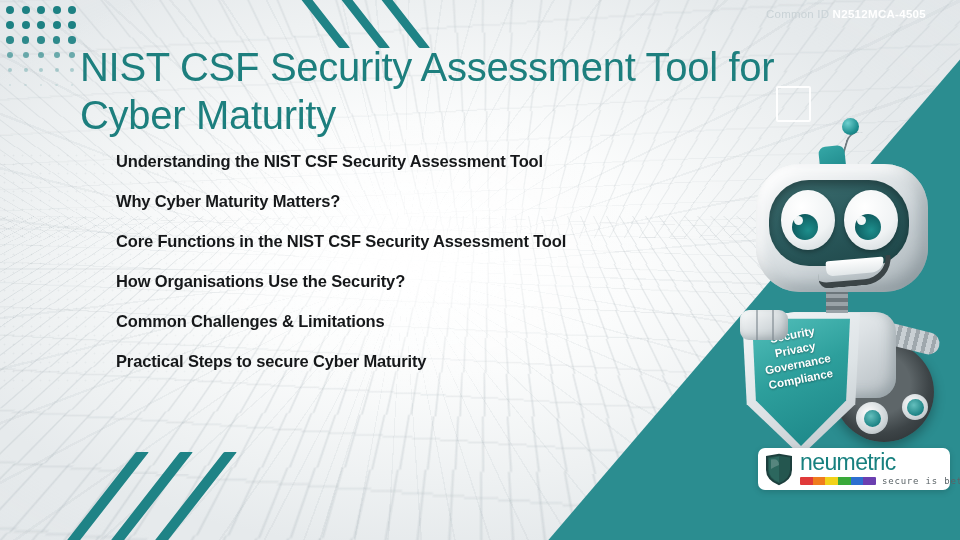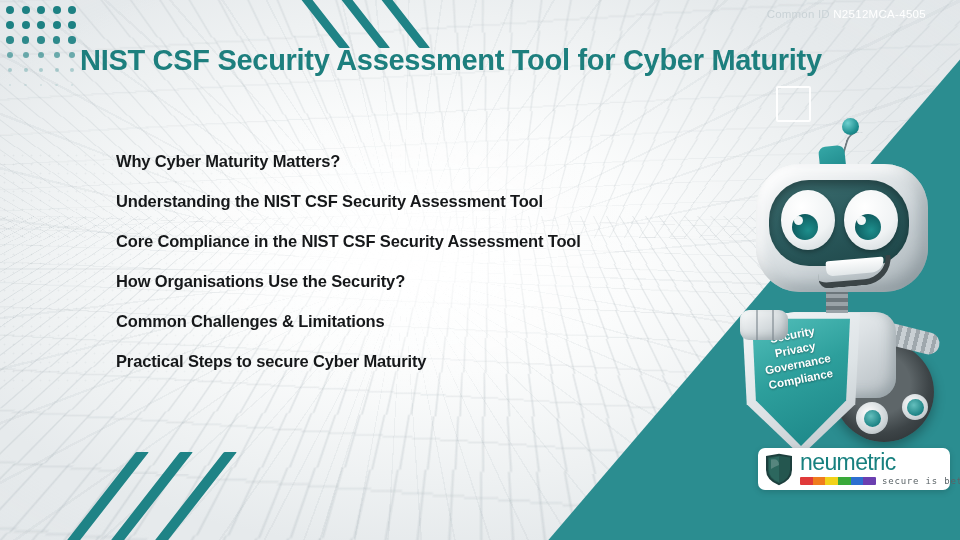--- a/index.html
+++ b/index.html
@@ -89,26 +89,26 @@
   .sq-outline {
     position:absolute; left:776px; top:86px; width:35px; height:36px;
     border:2.5px solid rgba(255,255,255,.92); border-radius:2px;
   }
 
   
   .article-id {
     position:absolute; right:34px; top:8px;
     font-size:11.5px; letter-spacing:.2px; color:#c9d2d6; white-space:nowrap;
   }
-  .article-id b { color:#ffffff; font-weight:400; letter-spacing:.3px; }
+  .article-id b { color:#ffffff; font-weight:700; letter-spacing:.3px; }
 
   
   .title {
     position:absolute; left:80px; top:43px; width:800px;
-    font-size:29px; line-height:1.21; font-weight:700;
+    font-size:40px; line-height:1.21; font-weight:400;
     color:#1d7f7e; letter-spacing:-.3px;
   }
 
   
   .agenda { position:absolute; left:116px; top:141px; width:600px; }
   .agenda .row {
     height:40px; display:flex; align-items:center;
     font-size:16.5px; font-weight:700; color:#16181a; letter-spacing:-.15px;
     white-space:nowrap;
   }
@@ -311,23 +311,23 @@
   <div class="sq-outline"></div>
 
   <div class="article-id">
     <span>Common ID</span>
     <b>N2512MCA-4505</b>
   </div>
 
   <h1 class="title">NIST CSF Security Assessment Tool for Cyber Maturity</h1>
 
   <div class="agenda" id="agenda">
+      <div class="row">Understanding the NIST CSF Security Assessment Tool</div>
       <div class="row">Why Cyber Maturity Matters?</div>
-      <div class="row">Understanding the NIST CSF Security Assessment Tool</div>
-      <div class="row">Core Compliance in the NIST CSF Security Assessment Tool</div>
+      <div class="row">Core Functions in the NIST CSF Security Assessment Tool</div>
       <div class="row">How Organisations Use the Security?</div>
       <div class="row">Common Challenges &amp; Limitations</div>
       <div class="row">Practical Steps to secure Cyber Maturity</div>
     </div>
 
   <div class="robot">
     <div class="r-wheel"></div>
     <div class="r-hub a"></div>
     <div class="r-hub b"></div>
     <div class="r-hub c"></div>

